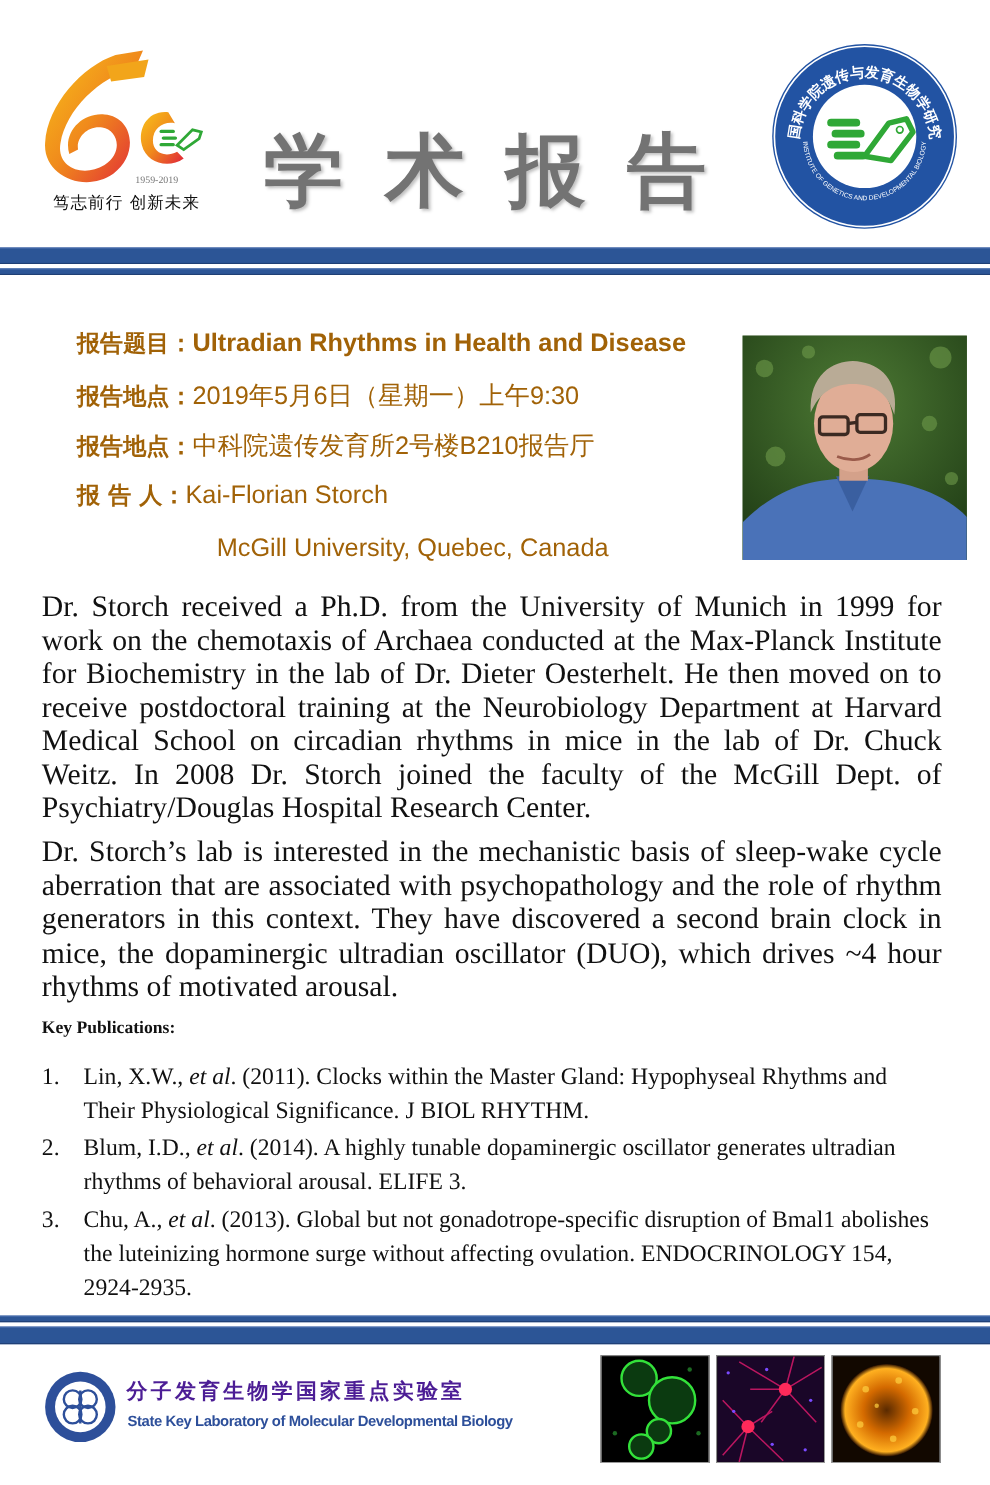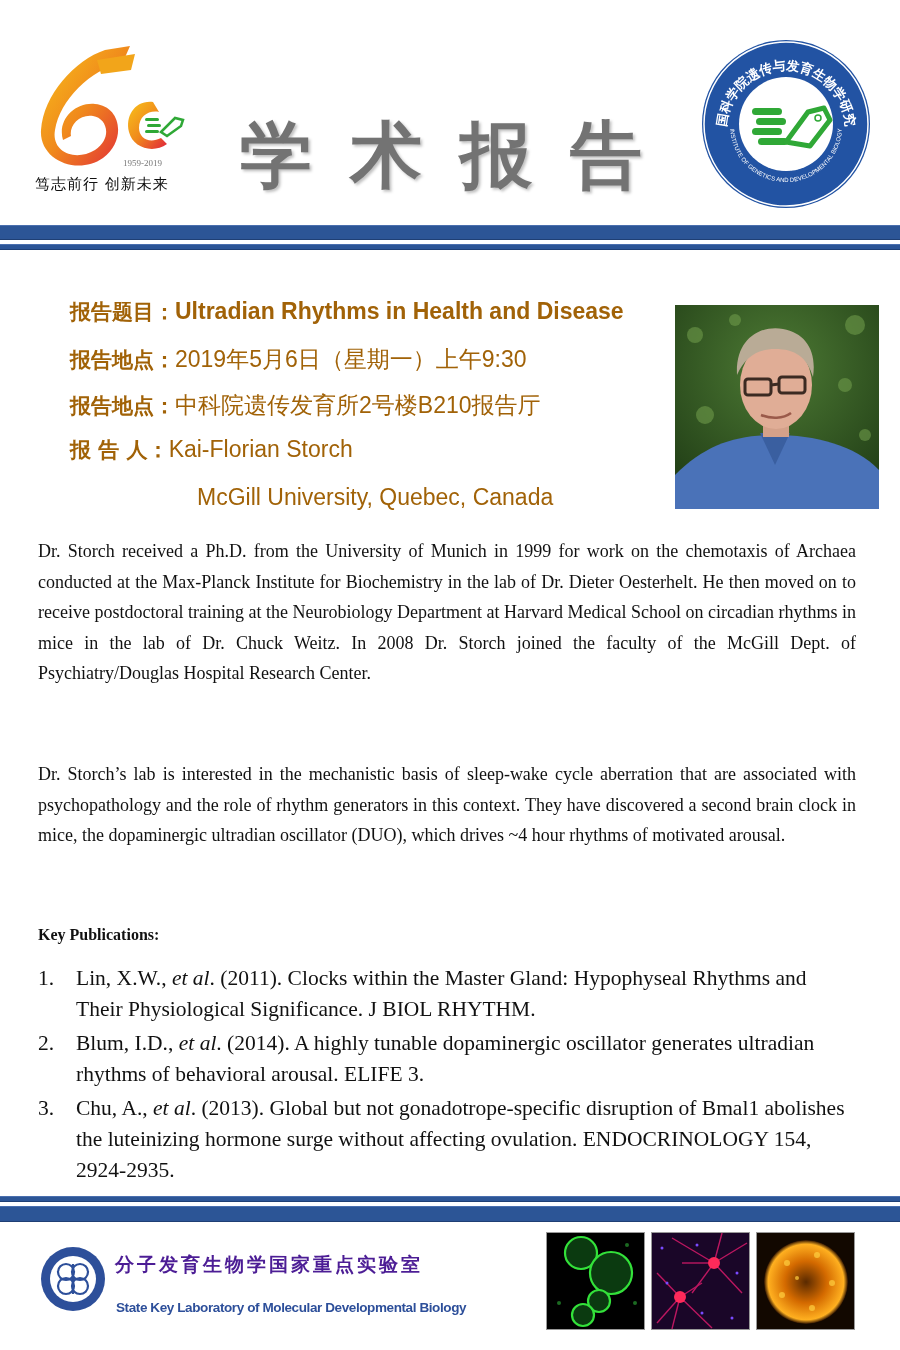--- a/index.html
+++ b/index.html
@@ -1,39 +1,39 @@
 <!DOCTYPE html>
 <html><head>
 <meta charset="utf-8">
 <style>
   html, body { margin:0; padding:0; background:#ffffff; }
   body { width:900px; height:1350px; position:relative; overflow:hidden; font-family:"Liberation Serif", serif; color:#111; }
   .abs { position:absolute; }
   
   #logo60 { left:35px; top:40px; width:160px; height:165px; }
-  #logo60 .motto { position:absolute; left:0; top:135px; width:160px; font-family:"DejaVu Sans", sans-serif; font-size:15px; color:#111; letter-spacing:1px; }
+  #logo60 .motto { position:absolute; left:0; top:135px; width:160px; text-align:center; font-family:"DejaVu Sans", sans-serif; font-size:15px; color:#111; letter-spacing:1px; }
   #logo60 .years { position:absolute; left:88px; top:118px; font-family:"Liberation Serif", serif; font-size:9px; color:#777; }
   #title-cn { left:240px; top:105px; width:430px; height:100px; font-family:"DejaVu Sans", sans-serif; font-weight:bold; font-size:72px; color:#737373; letter-spacing:38px; line-height:100px; text-shadow:2px 2px 3px rgba(0,0,0,0.25); white-space:nowrap; }
   #igdb-logo { left:700px; top:38px; width:172px; height:172px; }
   .bar { position:absolute; left:0; width:900px; background:#2c5596; border-top:1px solid #4a6fae; border-bottom:1px solid #1f3f74; box-sizing:border-box; }
   
   .info-row { position:absolute; left:38px; font-family:"Liberation Sans", sans-serif; font-size:23px; color:#a16207; white-space:nowrap;margin-left:32px; }
   .info-row .lbl { font-family:"DejaVu Sans", sans-serif; font-weight:bold; font-size:21px; }
   .info-row .val-bold { font-weight:bold; }
   #photo { left:675px; top:305px; width:204px; height:204px; overflow:hidden; background:#3a5a2a; }
   
-  .para { position:absolute; left:38px; width:818px; font-size:18px; line-height:30.5px; text-align:justify; }
+  .para { position:absolute; left:38px; width:818px; font-size:27px; line-height:30.5px; text-align:justify; }
   #pubs-head { left:38px; top:926px; font-weight:bold; font-size:16px; }
   .pub { position:absolute; left:38px; width:820px; font-size:21.5px; line-height:31px; }
   .pub .num { position:absolute; left:0; top:0; width:36px; }
   .pub .txt { margin-left:38px; display:block; }
   
   #sklmdb-logo { left:40px; top:1246px; width:66px; height:66px; }
   #sklmdb-cn { left:115px; top:1252px; font-family:"DejaVu Sans", sans-serif; font-size:19px; font-weight:bold; color:#4c1d95; letter-spacing:3px; white-space:nowrap; }
-  #sklmdb-en { left:116px; top:1284px; font-family:"Liberation Sans", sans-serif; font-size:13.5px; color:#2d4f9a; letter-spacing:-0.4px; white-space:nowrap; font-weight:bold;margin-top:16px; }
+  #sklmdb-en { left:116px; top:1284px; font-family:"Liberation Sans", sans-serif; font-size:13.5px; color:#2d4f9a; letter-spacing:-0.4px; white-space:nowrap; font-weight:bold; }
   .micro { position:absolute; top:1232px; width:99px; height:98px; border:1px solid #999; box-sizing:border-box; overflow:hidden; background:#000; }
 </style>
 </head>
 <body>
 
 <div id="logo60" class="abs">
   <svg width="160" height="130" viewBox="0 0 160 130">
     <defs>
       <linearGradient id="rib" x1="0" y1="0" x2="1" y2="1">
         <stop offset="0" stop-color="#f8c21a"></stop>

